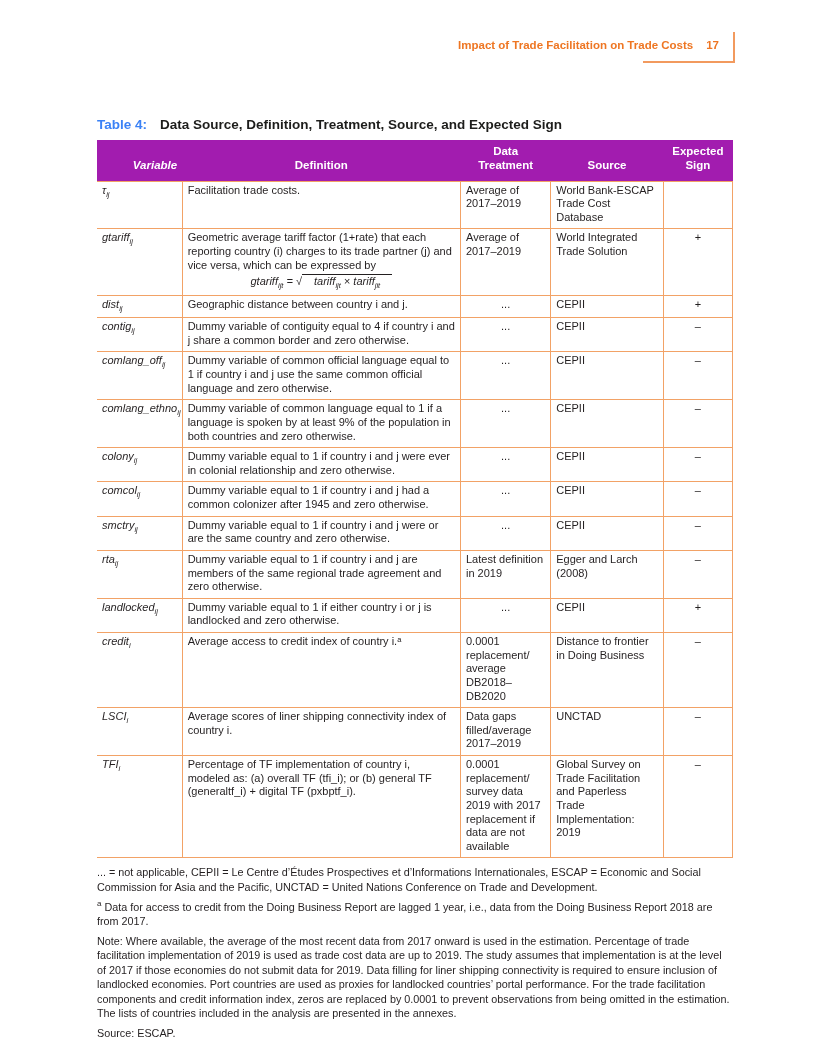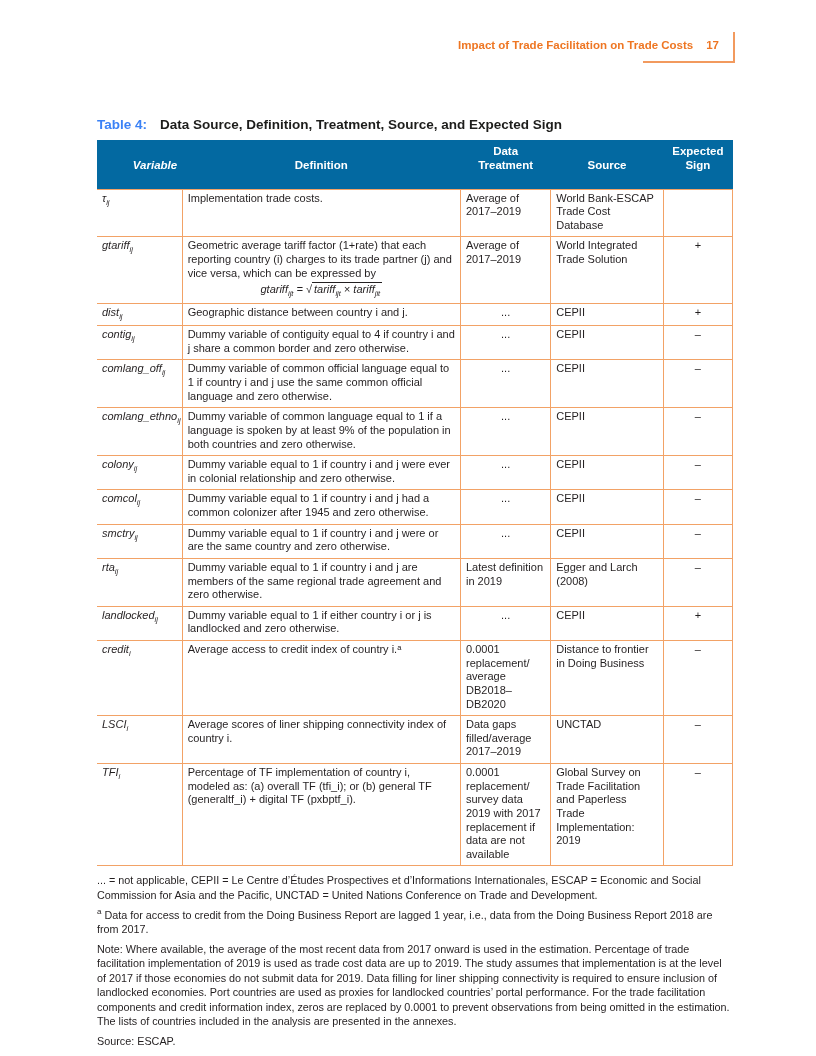--- a/index.html
+++ b/index.html
@@ -37,43 +37,43 @@
 
   
   table.data-table { width:100%; border-collapse:collapse; table-layout:fixed; font-size:11px; line-height:1.24; }
   col.c-var   { width:13.4%; }
   col.c-def   { width:43.8%; }
   col.c-treat { width:14.2%; }
   col.c-src   { width:17.7%; }
   col.c-sign  { width:10.9%; }
 
   thead th {
-    background:#0369a1; color:#ffffff;
+    background:#a21caf; color:#ffffff;
     font-weight:bold; font-size:11.5px;
     vertical-align:bottom; text-align:center;
-    padding:4px 5px 16px;
+    padding:4px 5px 8px;
     height:37px;
   }
   thead th.h-var { text-align:right;font-style:italic; }
 
   tbody td {
     border:1px solid #f2a266;
     vertical-align:top;
     padding:2px 5px 4px;
   }
   tbody tr td:first-child { border-left:none; }
 
   .cell-var { font-style:italic; }
   .cell-var sub, .formula sub { font-size:7.5px; font-style:italic; }
   .cell-sign { text-align:center; }
   .cell-treat.center { text-align:center; }
 
   .formula { margin-top:3px; text-align:center; font-style:italic; }
   .formula .sqrt { font-style:normal; }
-  .formula .radicand { border-top:1px solid #231f20; padding:0 2px; }
+  .formula .radicand { border-top:1px solid #231f20; padding:0 12px; }
 
   
   .notes { margin-top:7px; font-size:10.8px; line-height:1.34; }
   .notes p { margin-bottom:5px; }
   .notes sup { font-size:8px; }
 </style>
 </head>
 <body>
 
 <div class="page">
@@ -104,21 +104,21 @@
           <th class="h-var">Variable</th>
           <th>Definition</th>
           <th>Data Treatment</th>
           <th>Source</th>
           <th>Expected Sign</th>
         </tr>
       </thead>
       <tbody id="table-body">
           <tr>
         <td class="cell-var"><span class="var-name">τ</span><sub class="var-sub">ij</sub></td>
-        <td class="cell-def"><span class="def-text">Implementation trade costs.</span></td>
+        <td class="cell-def"><span class="def-text">Facilitation trade costs.</span></td>
         <td class="cell-treat">Average of 2017–2019</td>
         <td class="cell-source">World Bank-ESCAP Trade Cost Database</td>
         <td class="cell-sign"></td>
       </tr>
           <tr>
         <td class="cell-var"><span class="var-name">gtariff</span><sub class="var-sub">ij</sub></td>
         <td class="cell-def"><span class="def-text">Geometric average tariff factor (1+rate) that each reporting country (i) charges to its trade partner (j) and vice versa, which can be expressed by</span><div class="formula"><span><i>gtariff</i><sub>ijt</sub></span> = <span class="sqrt">√</span><span class="radicand"><span><i>tariff</i><sub>ijt</sub></span> × <span><i>tariff</i><sub>jit</sub></span></span></div></td>
         <td class="cell-treat">Average of 2017–2019</td>
         <td class="cell-source">World Integrated Trade Solution</td>
         <td class="cell-sign">+</td>

